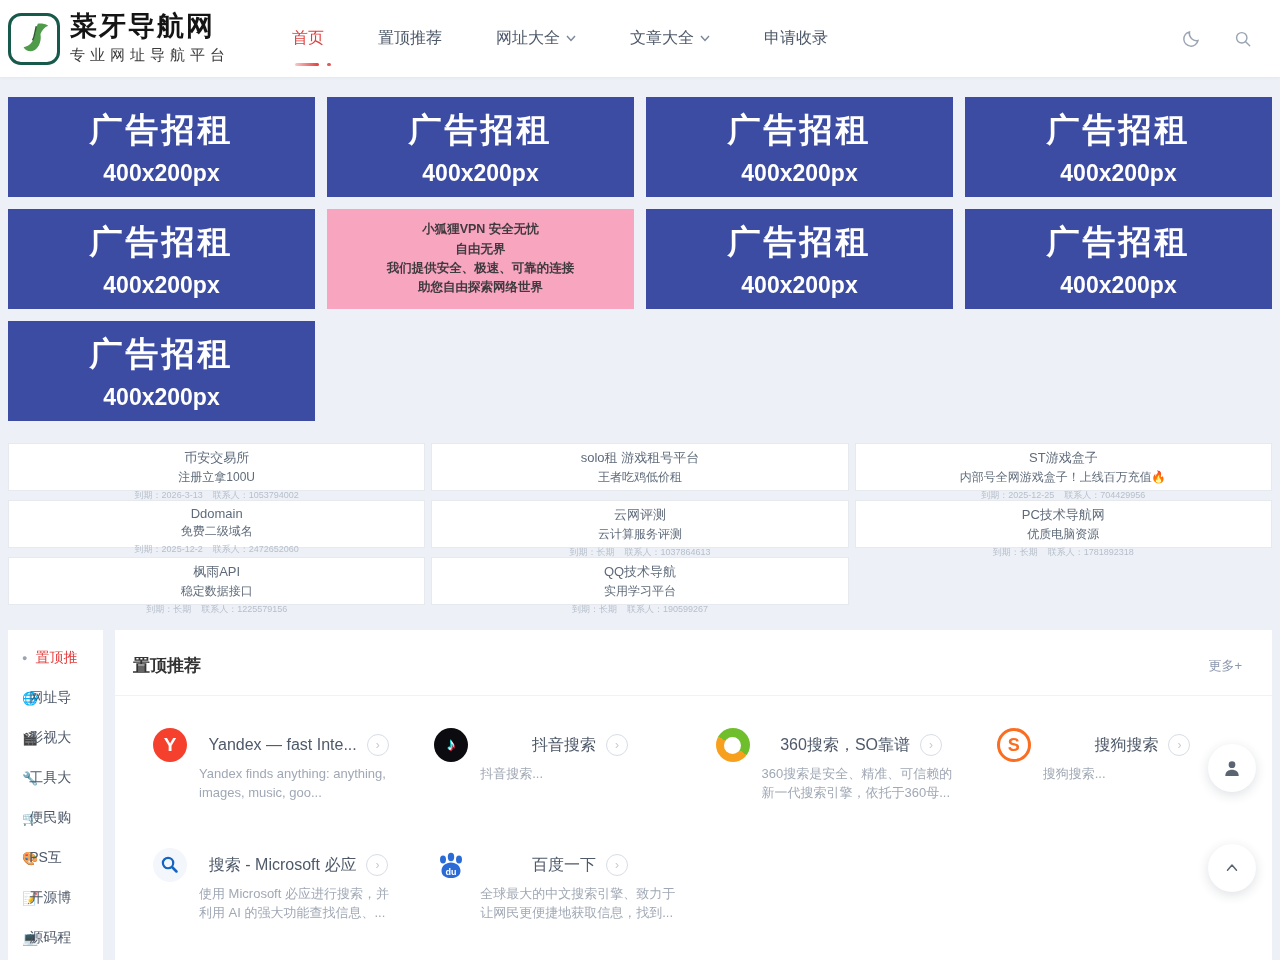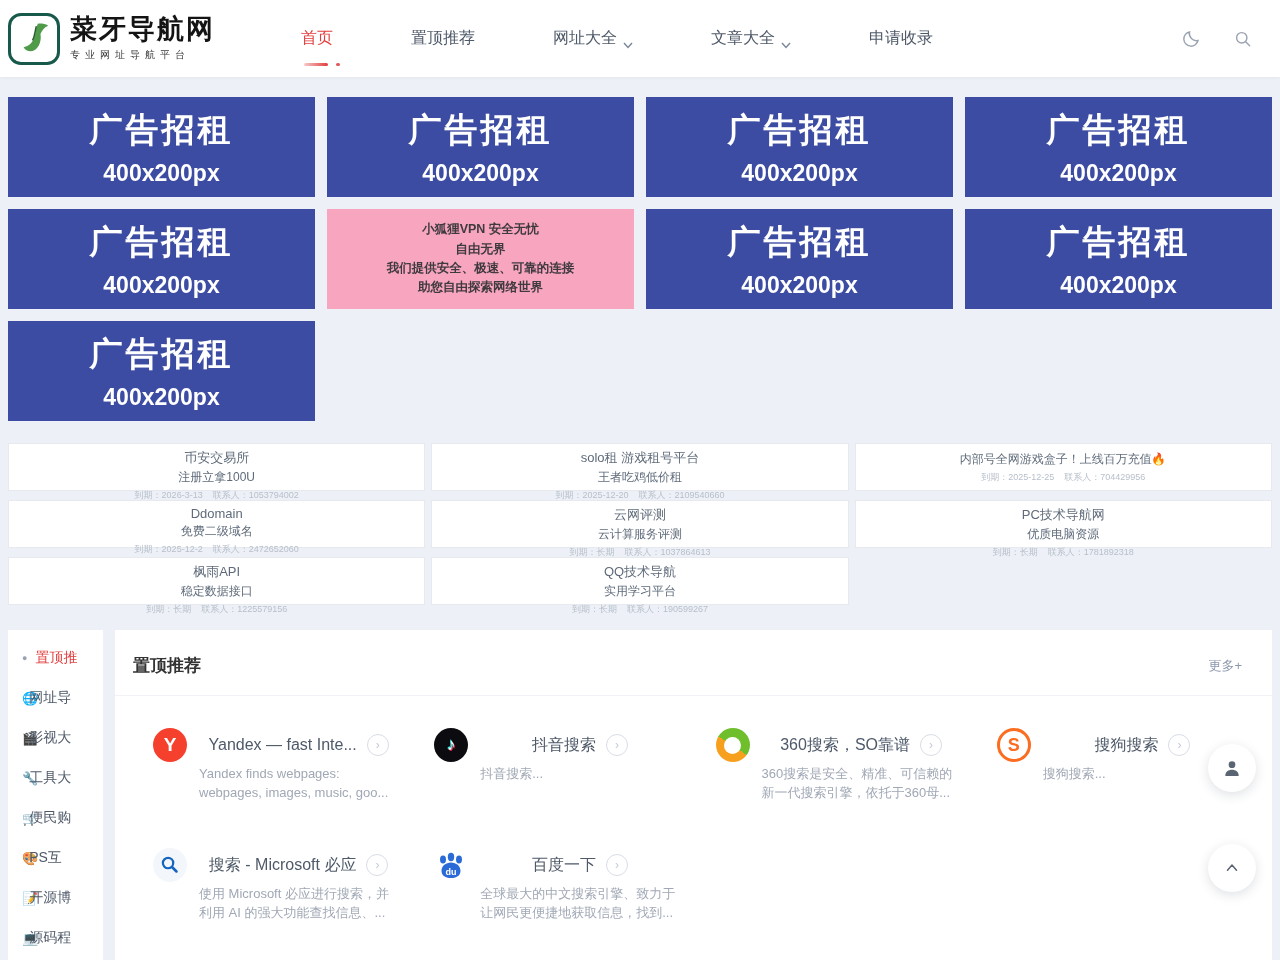--- a/index.html
+++ b/index.html
@@ -7,24 +7,24 @@
   body { background:#edf1f7; font-family:"Liberation Sans", sans-serif; }
 
   
   .header { height:77px; background:#fff; display:flex; align-items:center;
             padding:0 26px 0 8px; box-shadow:0 1px 3px rgba(30,40,60,.05); position:relative; z-index:2; }
   .logo { display:flex; align-items:center; cursor:pointer; }
   .logo-icon { width:52px; height:52px; border:3px solid #17594a; border-radius:13px;
                background:#fff; display:flex; align-items:center; justify-content:center; }
   .logo-text { margin-left:10px; }
   .logo-title { font-size:27px; font-weight:bold; color:#141414; letter-spacing:2px; line-height:1.1; }
-  .logo-sub { font-size:10px; color:#3c3c3c; letter-spacing:5px; margin-top:4px; }
+  .logo-sub { font-size:15px; color:#3c3c3c; letter-spacing:5px; margin-top:4px; }
   .nav { display:flex; margin-left:62px; gap:54px; }
   .nav-item { font-size:16px; color:#4e5969; text-decoration:none; position:relative;
-              display:flex; align-items:flex-end; gap:6px; cursor:pointer;margin-left:24px; }
+              display:flex; align-items:center; gap:6px; cursor:pointer; }
   .nav-item.active { color:#e23c3c; }
   .nav-underline { position:absolute; left:3px; bottom:-17px; width:24px; height:3px; border-radius:2px;
                    background:linear-gradient(90deg,#f6caca,#e23c3c); }
   .nav-underline::after { content:""; position:absolute; left:32px; top:0; width:4px; height:3px;
                           border-radius:2px; background:#e05a5a; }
   .header-icons { margin-left:auto; display:flex; align-items:center; gap:30px; }
   .hicon { width:22px; height:22px; color:#9aa3b2; cursor:pointer; display:flex; align-items:center; justify-content:center; }
 
   
   .banners { display:grid; grid-template-columns:repeat(4,1fr); gap:12px; margin:20px 8px 0; }
@@ -189,23 +189,23 @@
 
 <div class="tads">
   <div class="tad">
     <div class="t">币安交易所</div>
     <div class="s">注册立拿100U</div>
     <div class="m"><span>到期：2026-3-13</span><span>联系人：1053794002</span></div>
   </div>
   <div class="tad">
     <div class="t">solo租 游戏租号平台</div>
     <div class="s">王者吃鸡低价租</div>
-    <div class="m"><span>到期：2025-12-20</span><span>联系人：2109540660</span></div>
-  </div>
-  <div class="tad">
+  </div>
+  <div class="tad">
+    <div class="t">ST游戏盒子</div>
     <div class="s">内部号全网游戏盒子！上线百万充值🔥</div>
     <div class="m"><span>到期：2025-12-25</span><span>联系人：704429956</span></div>
   </div>
   <div class="tad">
     <div class="t">Ddomain</div>
     <div class="s">免费二级域名</div>
     <div class="m"><span>到期：2025-12-2</span><span>联系人：2472652060</span></div>
   </div>
   <div class="tad">
     <div class="t">云网评测</div>
@@ -286,21 +286,21 @@
       </div>
       <div class="cards">
 
         <div class="card">
           <span class="ci ci-yandex">Y</span>
           <div class="card-body">
             <div class="card-trow">
               <span class="card-title">Yandex — fast Inte...</span>
               <span class="chev">›</span>
             </div>
-            <div class="card-desc">Yandex finds webpages: webpages, images, music, goo...</div>
+            <div class="card-desc">Yandex finds anything: anything, images, music, goo...</div>
           </div>
         </div>
 
         <div class="card">
           <span class="ci ci-douyin">♪</span>
           <div class="card-body">
             <div class="card-trow">
               <span class="card-title">抖音搜索</span>
               <span class="chev">›</span>
             </div>

